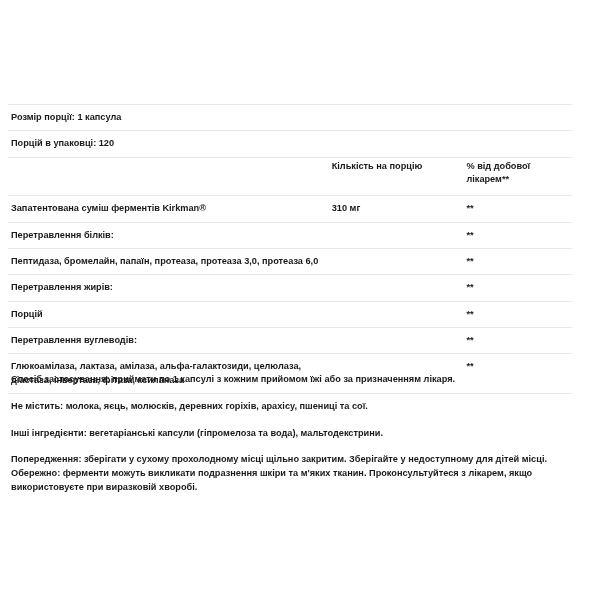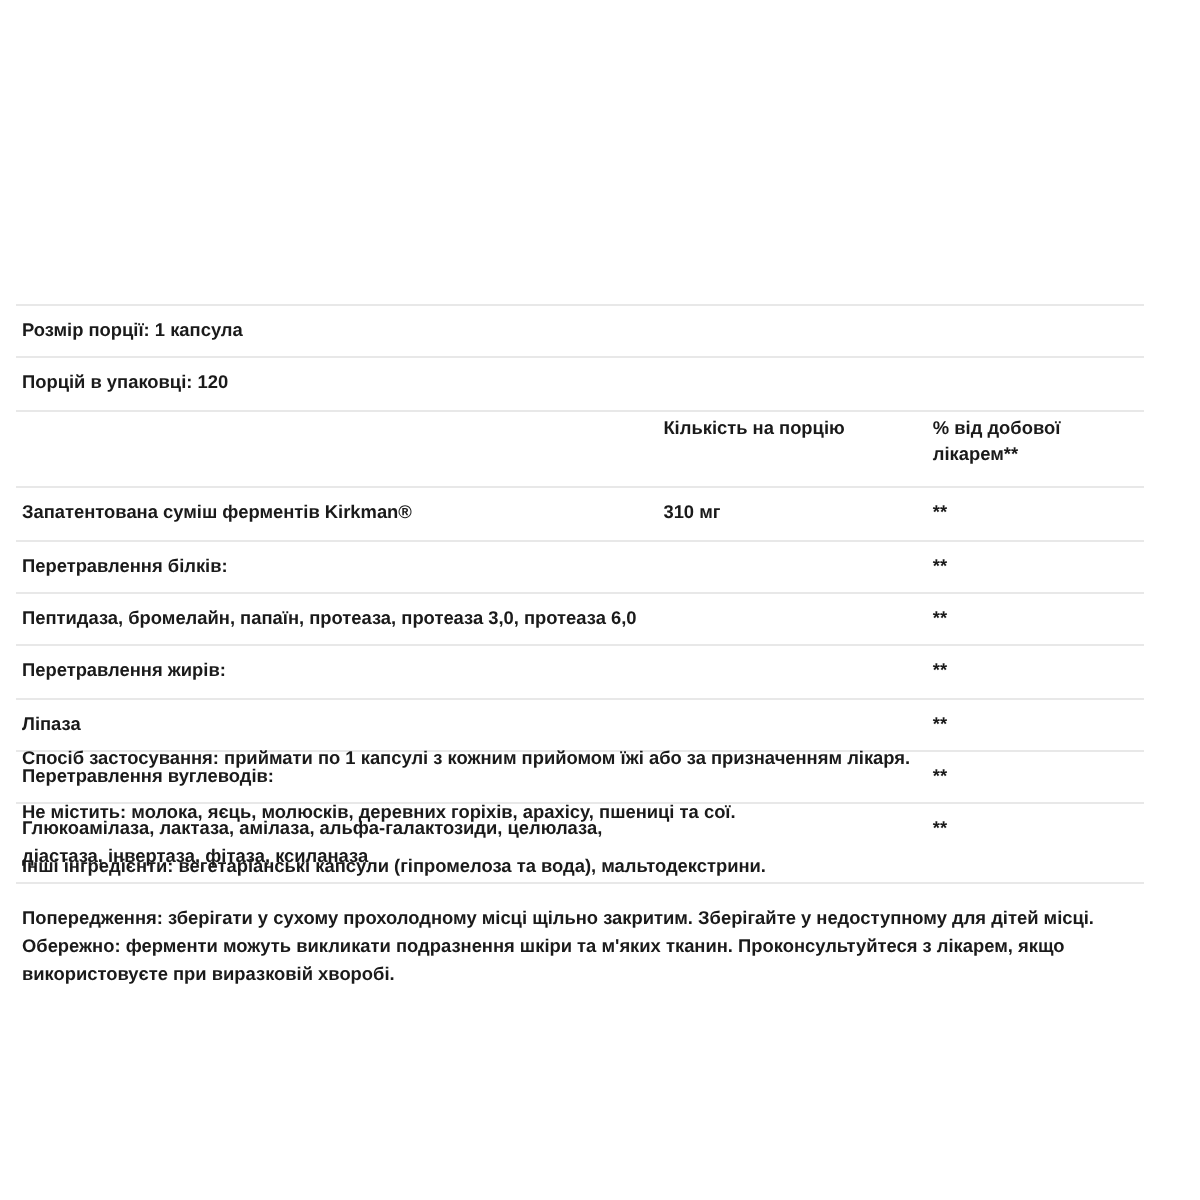--- a/index.html
+++ b/index.html
@@ -21,21 +21,20 @@
     width: 600px;
     height: 600px;
     box-sizing: border-box;
   }
 
   .panel {
     position: absolute;
     left: 0;
     top: 104px;
     width: 544px;
-    margin-top: 48px;
   }
 
   
   .facts {
     width: 564px;
     margin: 0 0 0 8px;
     border-collapse: collapse;
     table-layout: fixed;
   }
   .facts td {
@@ -140,21 +139,21 @@
           <td class="col-dv">**</td>
         </tr>
 
         <tr>
           <td class="col-name">Перетравлення жирів:</td>
           <td class="col-amount"></td>
           <td class="col-dv">**</td>
         </tr>
 
         <tr>
-          <td class="col-name">Ліпаза</td>
+          <td class="col-name">Порцій</td>
           <td class="col-amount"></td>
           <td class="col-dv">**</td>
         </tr>
 
         <tr>
           <td class="col-name">Перетравлення вуглеводів:</td>
           <td class="col-amount"></td>
           <td class="col-dv">**</td>
         </tr>
 

